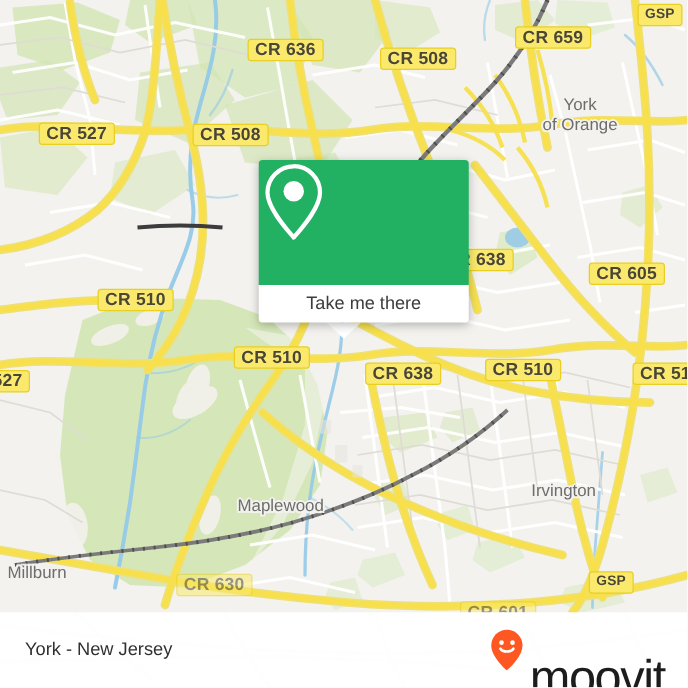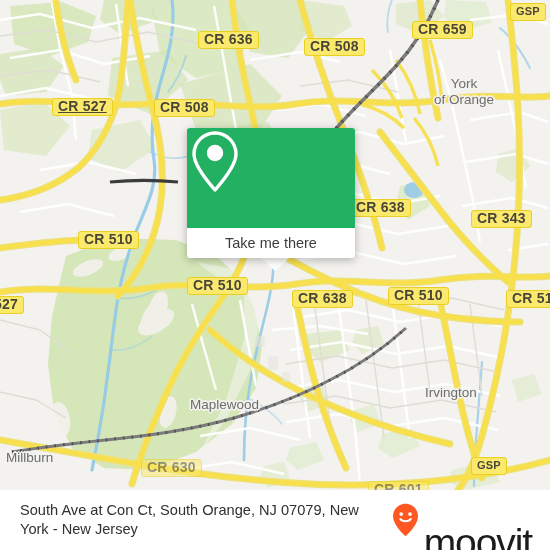--- a/index.html
+++ b/index.html
@@ -64,21 +64,21 @@
     color:#3c3c3c;
     font-size:11.5px;
     line-height:14px;
     white-space:nowrap;
     z-index:40;
   }
 
   
   #popup{
     position:absolute;
-    left:187px;top:128px;
+    left:207px;top:128px;
     width:168px;height:146px;
     z-index:50;
     filter:drop-shadow(0 2px 4px rgba(0,0,0,.28));
   }
   #popup-head{
     width:100%;height:100px;
     background:#22b062;
     border-radius:3px 3px 0 0;
     display:flex;align-items:center;justify-content:center;
   }
@@ -377,24 +377,24 @@
         <rect x="268" y="356" width="10" height="14" rx="1"></rect>
         <rect x="282" y="372" width="8" height="10" rx="1"></rect>
         <rect x="256" y="336" width="9" height="11" rx="1"></rect>
       </g>
     </svg>
 
     <div id="shield-layer">
         <div class="shield" style="left: 172px; top: 31px; margin-left: 26px;">CR 636</div>
         <div class="shield" style="left: 304px; top: 38px;">CR 508</div>
         <div class="shield" style="left: 412px; top: 21px;">CR 659</div>
-        <div class="shield" style="left: 52px; top: 98px; text-decoration: underline;">CR 527</div>
+        <div class="shield" style="left: 31px; top: 98px;">CR 527</div>
         <div class="shield" style="left: 154px; top: 99px;">CR 508</div>
         <div class="shield" style="left: 350px; top: 199px;">CR 638</div>
-        <div class="shield" style="left: 471px; top: 210px;">CR 343</div>
+        <div class="shield" style="left: 471px; top: 210px;">CR 605</div>
         <div class="shield" style="left: 78px; top: 231px;">CR 510</div>
         <div class="shield" style="left: -12px; top: 296px;">527</div>
         <div class="shield" style="left: 187px; top: 277px;">CR 510</div>
         <div class="shield" style="left: 292px; top: 290px;">CR 638</div>
         <div class="shield" style="left: 388px; top: 287px;">CR 510</div>
         <div class="shield" style="left: 506px; top: 290px;">CR 510</div>
         <div class="shield dim" style="left: 141px; top: 459px;">CR 630</div>
         <div class="shield dim" style="left: 368px; top: 481px;">CR 601</div>
         <div class="shield gsp" style="left: 510px; top: 3px;">GSP</div>
         <div class="shield gsp" style="left: 471px; top: 457px;">GSP</div>
@@ -444,21 +444,20 @@
         <path d="M300,490 C306,512 314,532 324,550"></path>
         <path d="M420,490 C426,512 434,532 444,550"></path>
         <path d="M500,490 C508,512 518,532 530,550"></path>
         <path d="M0,530 C80,526 160,524 240,526 C320,528 400,534 480,544"></path>
       </g>
     </svg>
     <div id="footer-veil"></div>
 
     <div id="footer-inner">
       <div id="addr">
-        <span style="display: block;">South Ave at Con Ct, South Orange, NJ 07079, New</span>
         <span style="display: block;">York - New Jersey</span>
       </div>
 
       <div id="brand">
         <svg id="brand-mark" viewBox="0 0 27 34">
           <path d="M13.5 0.8 C6.6 0.8 1 6.4 1 13.3 C1 21.2 10 30.4 13.5 33.2
                    C17 30.4 26 21.2 26 13.3 C26 6.4 20.4 0.8 13.5 0.8 Z" fill="#ff5722"></path>
           <circle cx="9.2" cy="11.1" r="1.85" fill="#ffffff"></circle>
           <circle cx="18.0" cy="11.1" r="1.85" fill="#ffffff"></circle>
           <path d="M8.4 16.0 C10.1 18.9 17.0 18.9 18.7 16.0" fill="none" stroke="#ffffff" stroke-width="2.1" stroke-linecap="round"></path>

